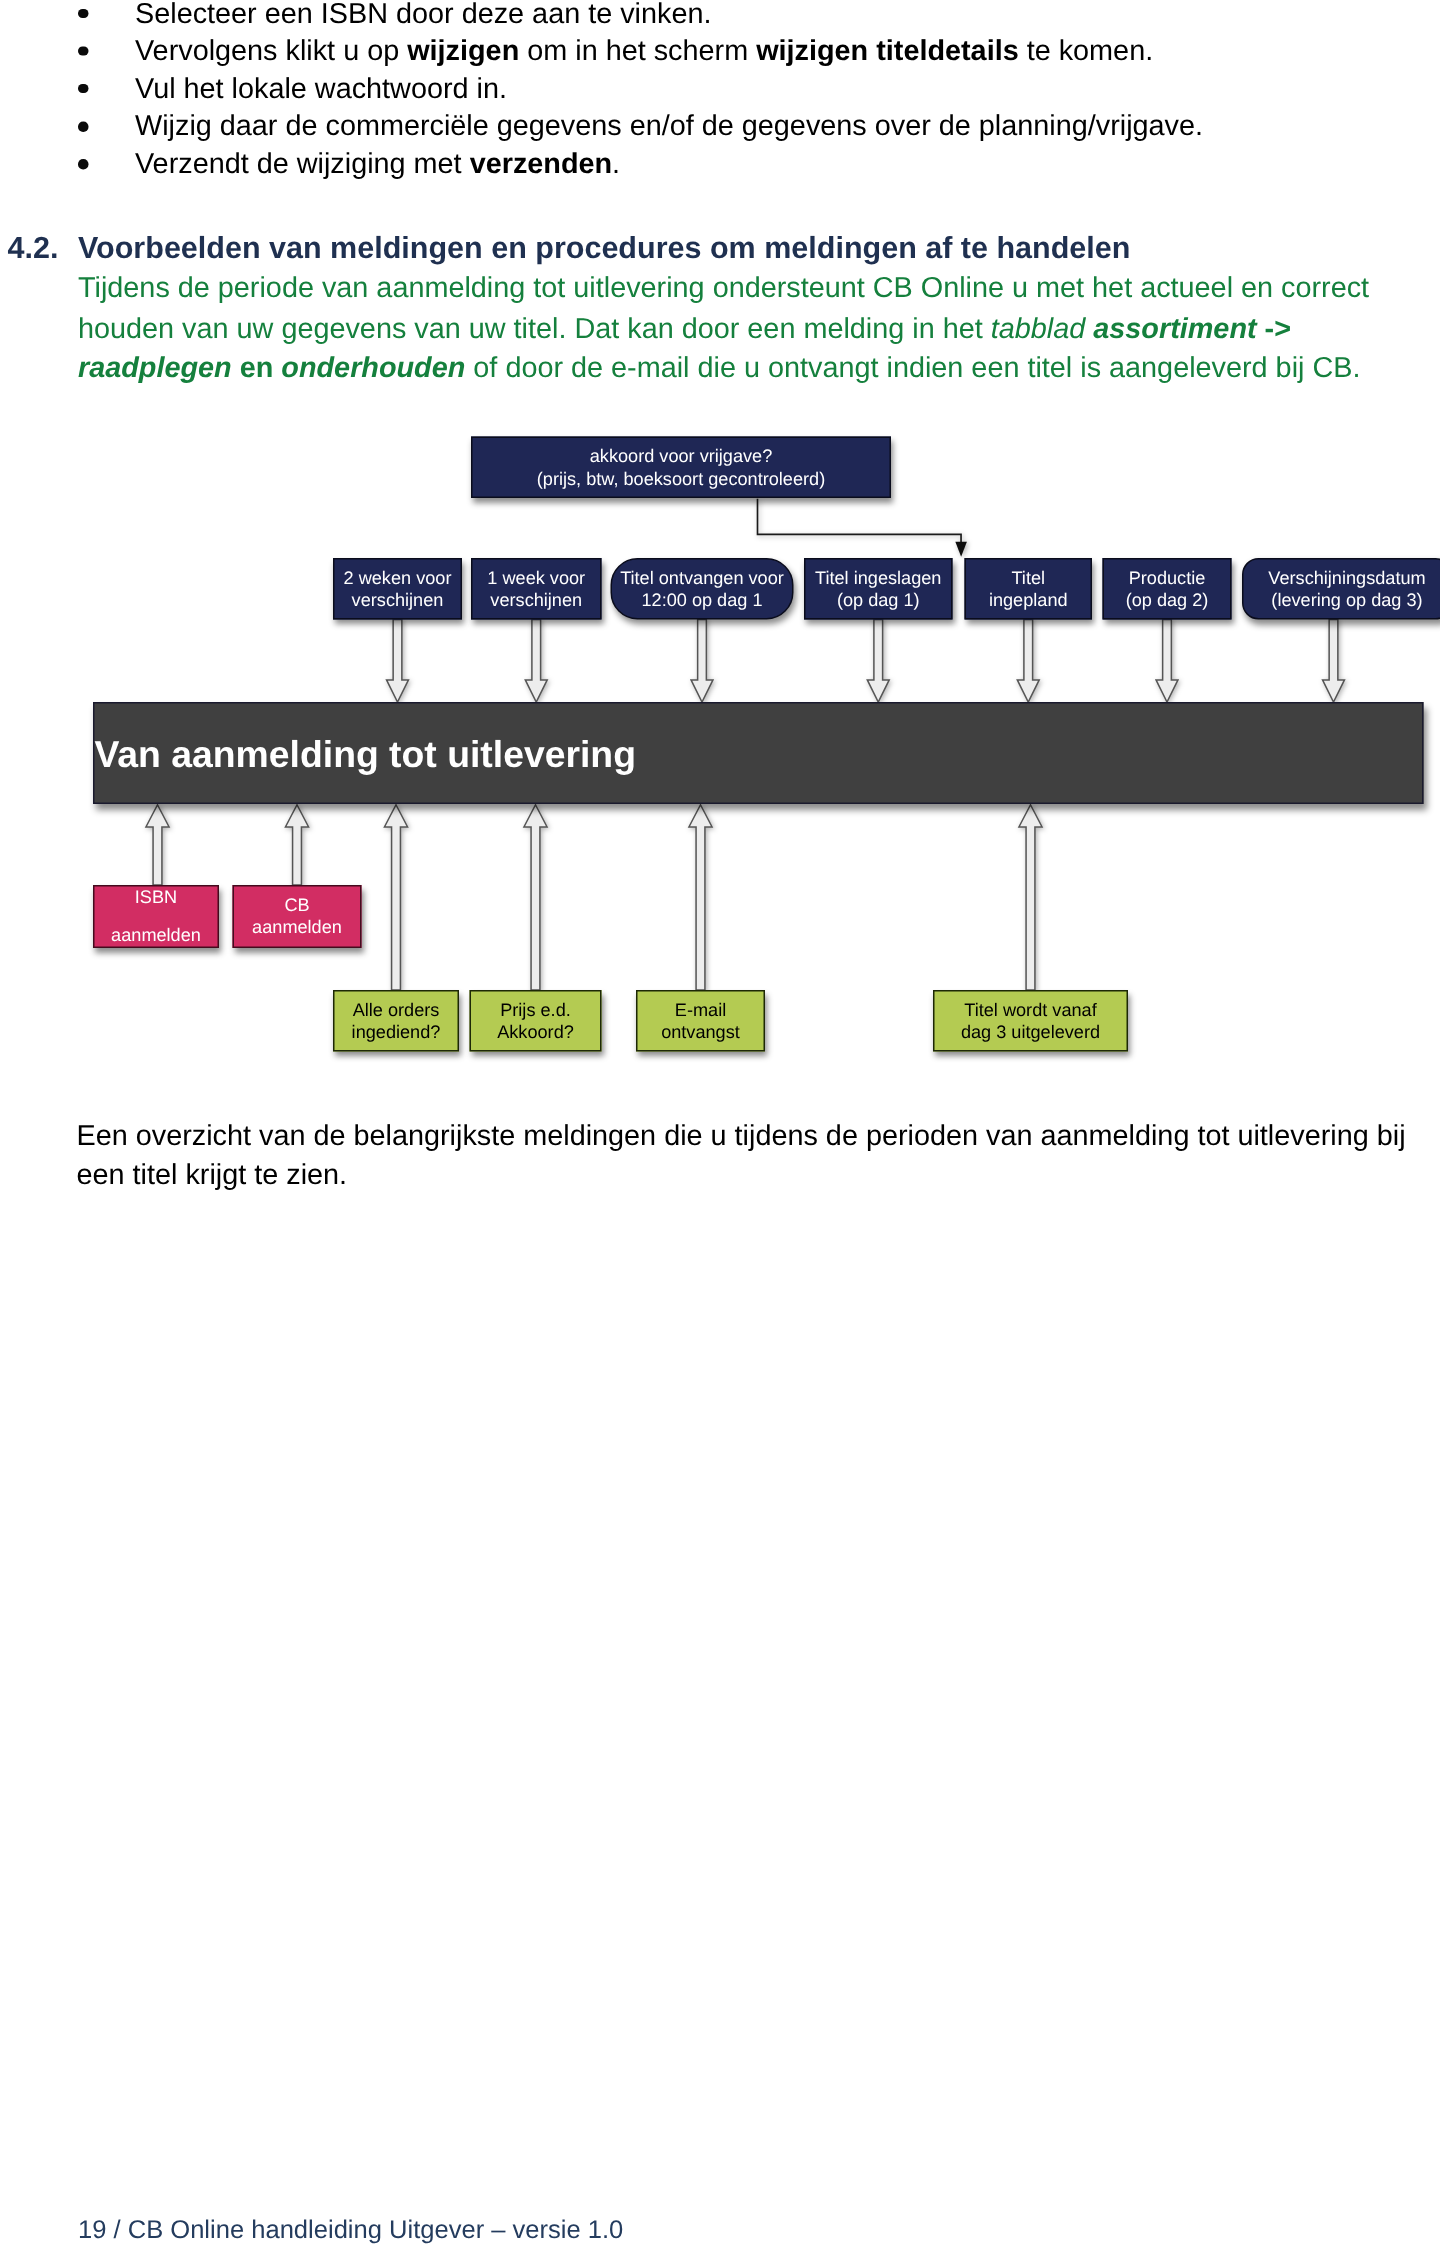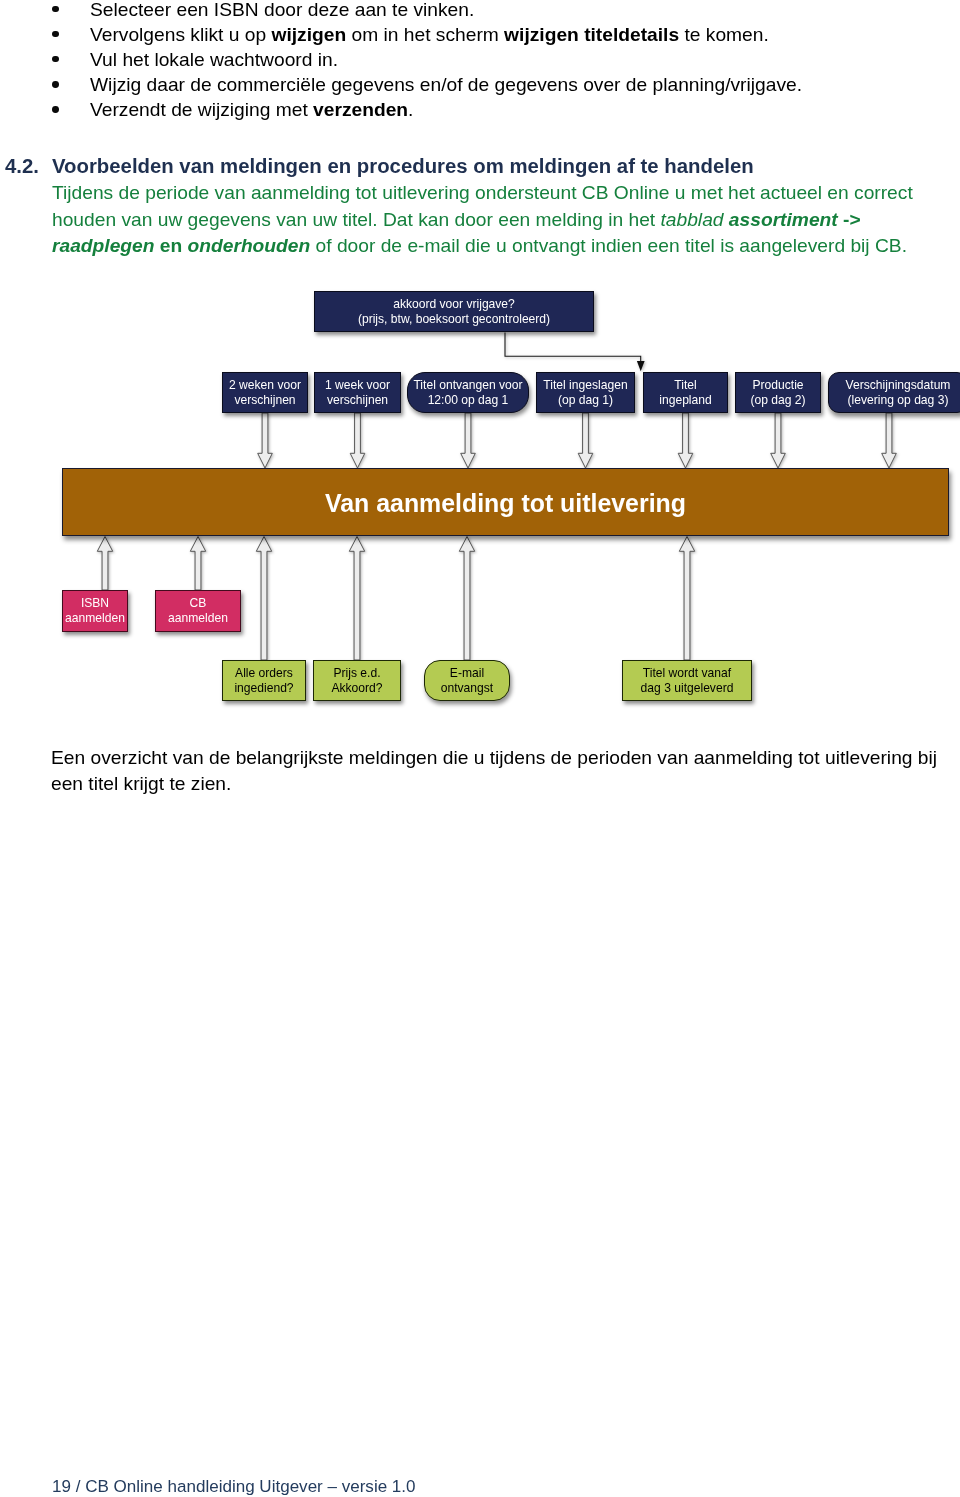--- a/index.html
+++ b/index.html
@@ -33,23 +33,23 @@
 
   
   .diagram{position:absolute;left:0;top:0;width:960px;height:1497px;}
   .dbox{position:absolute;box-sizing:border-box;border:1px solid #0D0D1A;
         display:flex;flex-direction:column;align-items:center;justify-content:center;
         box-shadow:1.6px 3.2px 4px rgba(0,0,0,0.45);}
   .dbox span{display:block;text-align:center;white-space:nowrap;}
   .navy{background:#1F2755;color:#FFFFFF;border-color:#0A0C1C;}
   .pink{background:#D22D63;color:#FFFFFF;border-color:#440B1E;}
   .green{background:#B4CB52;color:#000000;border-color:#1D2806;}
-  .banner{background:#a16207;color:#FFFFFF;border:1px solid #1A1A2E;
+  .banner{background:#404040;color:#FFFFFF;border:1px solid #1A1A2E;
           box-shadow:2px 4px 4.5px rgba(0,0,0,0.45);
-          display:flex;align-items:center;justify-content:center;position:absolute;box-sizing:border-box;}
+          display:flex;align-items:center;position:absolute;box-sizing:border-box;}
   .banner span{font-size:24.9px;font-weight:bold;position:relative;top:1px;}
 
   
   .para2{position:absolute;left:51px;top:744.5px;width:900px;font-size:19.22px;line-height:26.5px;color:#000;}
   .para2 .l{display:block;white-space:nowrap;height:26.5px;}
 
   
   .footer{position:absolute;left:52px;top:1478.2px;font-size:17.05px;line-height:17px;color:#243C5E;white-space:nowrap;}
 
   svg.arrows{position:absolute;left:0;top:0;width:960px;height:1497px;overflow:visible;
@@ -150,37 +150,37 @@
         <span>Productie</span>
         <span>(op dag 2)</span>
       </div>
       <div class="dbox navy" style="left: 828px; top: 372px; width: 140px; height: 41px; font-size: 12.1px; line-height: 14.6px; border-radius: 11px;">
         <span>Verschijningsdatum</span>
         <span>(levering op dag 3)</span>
       </div>
       <div class="banner" style="left: 62px; top: 468px; width: 887px; height: 68px;">
         <span>Van aanmelding tot uitlevering</span>
       </div>
-      <div class="dbox pink" style="left: 62px; top: 590px; width: 66px; height: 42px; font-size: 12.1px; line-height: 14.6px;">
+      <div class="dbox pink" style="left: 62px; top: 590px; width: 84px; height: 42px; font-size: 12.1px; line-height: 14.6px; justify-content: space-between;">
         <span>ISBN</span>
         <span>aanmelden</span>
       </div>
       <div class="dbox pink" style="left: 155px; top: 590px; width: 86px; height: 42px; font-size: 12.1px; line-height: 14.6px;">
         <span>CB</span>
         <span>aanmelden</span>
       </div>
       <div class="dbox green" style="left: 222px; top: 660px; width: 84px; height: 41px; font-size: 12.1px; line-height: 14.6px;">
         <span>Alle orders</span>
         <span>ingediend?</span>
       </div>
       <div class="dbox green" style="left: 313px; top: 660px; width: 88px; height: 41px; font-size: 12.1px; line-height: 14.6px;">
         <span>Prijs e.d.</span>
         <span>Akkoord?</span>
       </div>
-      <div class="dbox green" style="left: 424px; top: 660px; width: 86px; height: 41px; font-size: 12.1px; line-height: 14.6px; border-radius: 16px;">
+      <div class="dbox green" style="left: 424px; top: 660px; width: 86px; height: 41px; font-size: 12.1px; line-height: 14.6px;">
         <span>E-mail</span>
         <span>ontvangst</span>
       </div>
       <div class="dbox green" style="left: 622px; top: 660px; width: 130px; height: 41px; font-size: 12.1px; line-height: 14.6px;">
         <span>Titel wordt vanaf</span>
         <span>dag 3 uitgeleverd</span>
       </div>
     </div>
 
   <div class="para2" id="para2">

